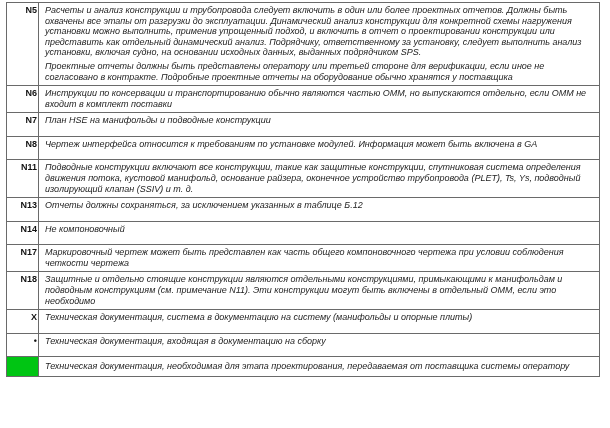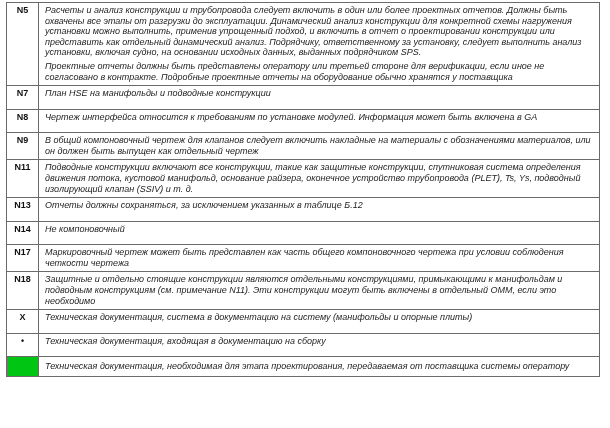--- a/index.html
+++ b/index.html
@@ -18,21 +18,21 @@
     border-collapse: collapse;
     width: 594px;
     table-layout: fixed;
   }
   table.notes-table td {
     border: 1px solid #6a6a6a;
     vertical-align: top;
   }
   td.label-cell {
     width: 29px;
-    text-align: center;
+    text-align: right;
     font-weight: bold;
     font-size: 9px;
     line-height: 10.5px;
     padding: 2px 1px 10px 1px;
     color: #111111;
     background: #ffffff;
   }
   td.label-cell.green {
     background: #00c513;
     color: #1f3864;
@@ -55,35 +55,35 @@
   <table class="notes-table">
     <tbody>
         <tr>
           <td class="label-cell">N5</td>
           <td class="text-cell">
             <p>Расчеты и анализ конструкции и трубопровода следует включить в один или более проектных отчетов. Должны быть охвачены все этапы от разгрузки до эксплуатации. Динамический анализ конструкции для конкретной схемы нагружения установки можно выполнить, применив упрощенный подход, и включить в отчет о проектировании конструкции или представить как отдельный динамический анализ. Подрядчику, ответственному за установку, следует выполнить анализ установки, включая судно, на основании исходных данных, выданных подрядчиком SPS.</p>
             <p>Проектные отчеты должны быть представлены оператору или третьей стороне для верификации, если иное не согласовано в контракте. Подробные проектные отчеты на оборудование обычно хранятся у поставщика</p>
           </td>
         </tr>
         <tr>
+          <td class="label-cell">N6</td>
+          <td class="text-cell">
+            <p>Инструкции по консервации и транспортированию обычно являются частью ОММ, но выпускаются отдельно, если ОММ не входит в комплект поставки</p>
+          </td>
+        </tr>
+        <tr>
           <td class="label-cell">N7</td>
           <td class="text-cell">
             <p>План HSE на манифольды и подводные конструкции</p>
           </td>
         </tr>
         <tr>
           <td class="label-cell">N8</td>
           <td class="text-cell">
             <p>Чертеж интерфейса относится к требованиям по установке модулей. Информация может быть включена в GA</p>
-          </td>
-        </tr>
-        <tr>
-          <td class="label-cell">N9</td>
-          <td class="text-cell">
-            <p>В общий компоновочный чертеж для клапанов следует включить накладные на материалы с обозначениями материалов, или он должен быть выпущен как отдельный чертеж</p>
           </td>
         </tr>
         <tr>
           <td class="label-cell">N11</td>
           <td class="text-cell">
             <p>Подводные конструкции включают все конструкции, такие как защитные конструкции, спутниковая система определения движения потока, кустовой манифольд, основание райзера, оконечное устройство трубопровода (PLET), Ts, Ys, подводный изолирующий клапан (SSIV) и т. д.</p>
           </td>
         </tr>
         <tr>
           <td class="label-cell">N13</td>

